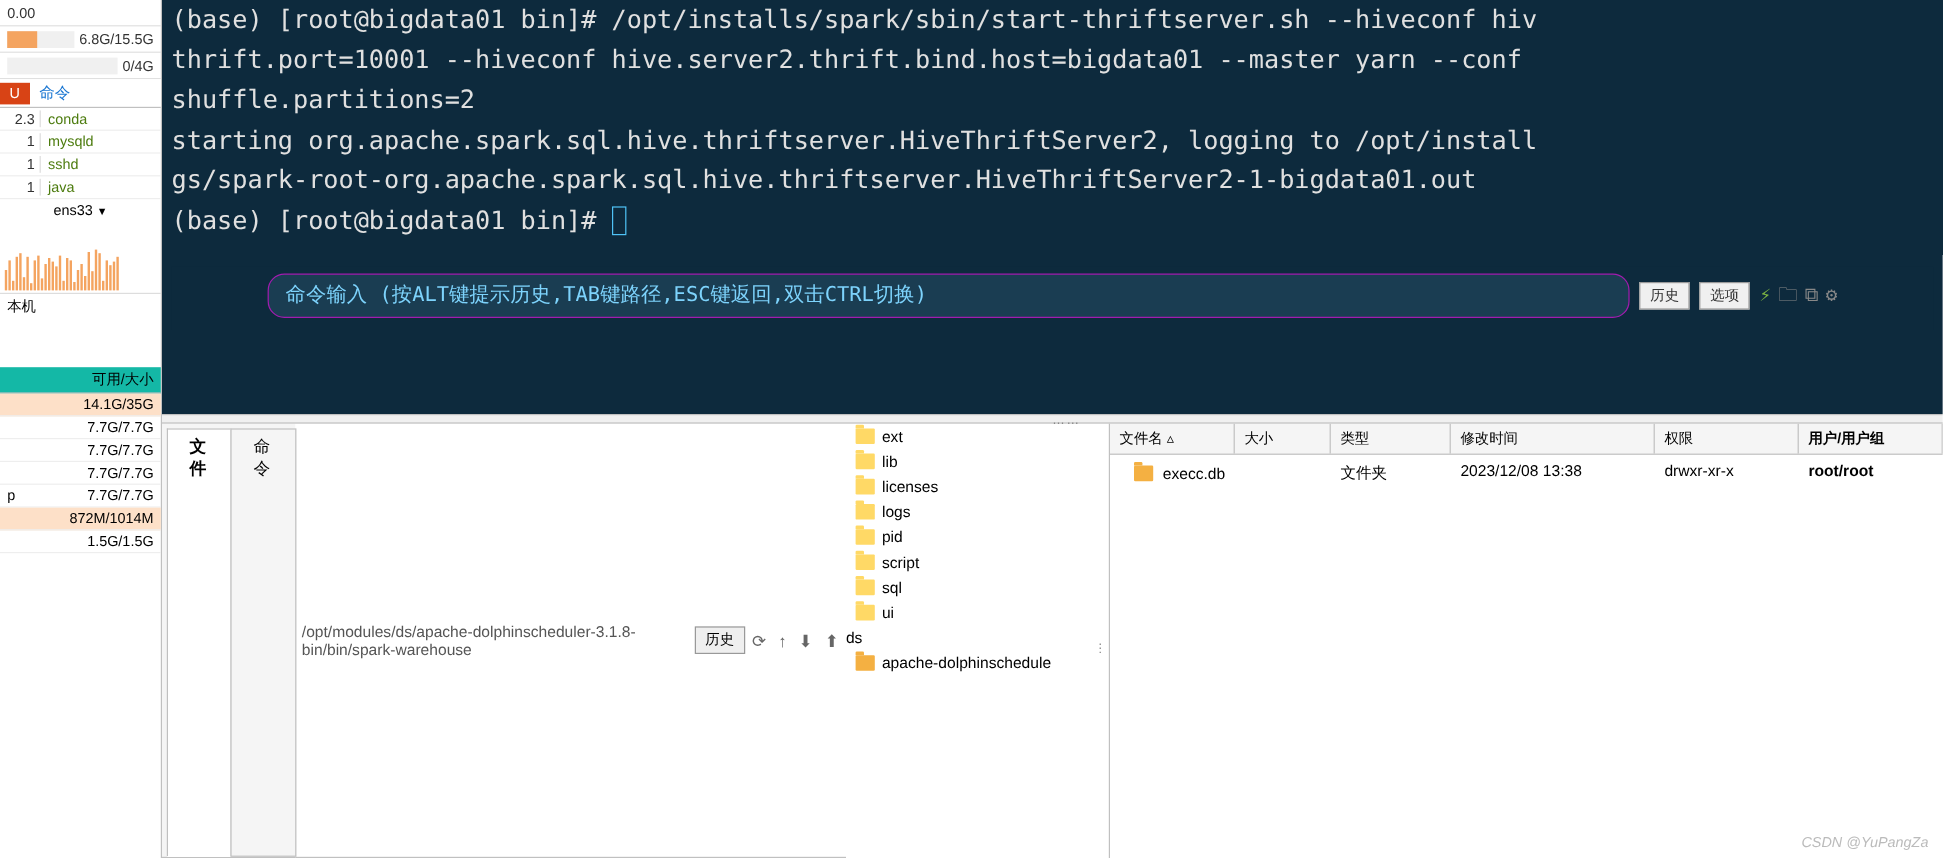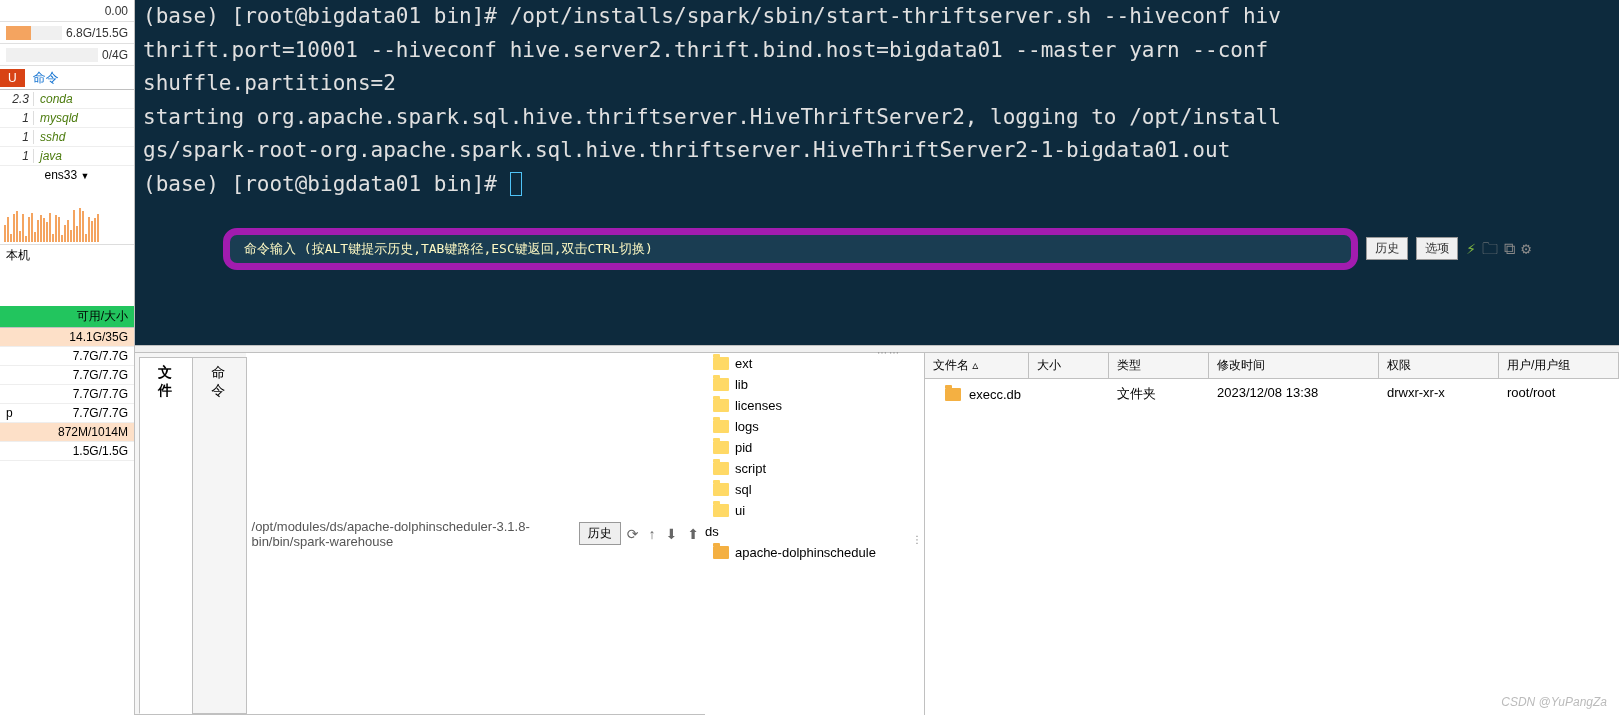--- a/index.html
+++ b/index.html
@@ -2,53 +2,53 @@
 <html><head>
 <meta charset="utf-8">
 <style>
 * { box-sizing: border-box; margin: 0; padding: 0; }
 body { font-family: "Microsoft YaHei", Arial, sans-serif; font-size: 13px; background: #fff; width: 1619px; height: 715px; overflow: hidden; position: relative; }
 .container { display: flex; height: 100%; }
 .left-panel { width: 135px; background: #fff; border-right: 1px solid #c0c0c0; display: flex; flex-direction: column; }
 .right-panel { flex: 1; display: flex; flex-direction: column; }
 
 
-.stat-row { display: flex; justify-content: flex-end; border-bottom: 1px solid #e0e0e0; padding: 2px 6px; font-size: 12px; height: 22px; align-items: center; }
+.stat-row { display: flex; border-bottom: 1px solid #e0e0e0; padding: 2px 6px; font-size: 12px; height: 22px; align-items: center; }
 .stat-bar { flex: 1; height: 14px; background: #f0f0f0; margin-right: 4px; position: relative; }
 .stat-bar-fill { height: 100%; background: #f4a460; }
 .stat-val { color: #333; font-size: 12px; }
 
 .cmd-header { display: flex; align-items: center; background: #fff; border-bottom: 1px solid #c0c0c0; height: 24px; }
 .cmd-badge { background: #d84315; color: #fff; padding: 2px 8px; font-size: 12px; margin-right: 4px; }
 .cmd-label { color: #1976d2; font-size: 13px; padding: 2px 4px; }
 
 .proc-list { }
-.proc-row { display: flex; border-bottom: 1px solid #eee; padding: 2px 4px; font-size: 12px; font-style: italic; }
+.proc-row { display: flex; border-bottom: 1px solid #eee; padding: 2px 4px; font-size: 12px; }
 .proc-num { width: 30px; text-align: right; color: #333; padding-right: 4px; border-right: 1px solid #ddd; }
 .proc-name { padding-left: 6px; color: #4d7c0f; }
 
 .net-label { text-align: center; font-size: 12px; padding: 2px; }
 .net-chart { height: 60px; padding: 2px 4px; display: flex; align-items: flex-end; gap: 1px; }
 .net-bar { width: 2px; background: #f4a460; }
 .net-footer { text-align: left; font-size: 12px; padding: 2px 6px; border-top: 1px solid #ddd; }
 
-.disk-header { display: flex; justify-content: flex-end; border-bottom: 1px solid #c0c0c0; padding: 2px 6px; font-size: 12px; background: #22c55e; }
+.disk-header { display: flex; justify-content: flex-end; border-bottom: 1px solid #c0c0c0; padding: 2px 6px; font-size: 12px; background: #14b8a6; }
 .disk-row { display: flex; justify-content: space-between; border-bottom: 1px solid #eee; padding: 2px 6px; font-size: 12px; }
 .disk-label { }
 .disk-val { text-align: right; }
 .disk-row.highlight { background: #fde0c8; }
 
 
 .terminal { background: #0d2a3d; color: #e0e0e0; font-family: "Consolas", monospace; font-size: 21px; padding: 0 8px; line-height: 1.6; flex: 0 0 auto; height: 345px; overflow: hidden; }
 .term-line { white-space: pre; }
 .term-red { color: #d32f2f; font-weight: bold; }
 .term-cursor { display: inline-block; width: 12px; height: 24px; border: 1px solid #4fc3f7; vertical-align: text-bottom; }
 
 .cmd-input-bar { background: #0d2a3d; padding: 6px 80px 10px 80px; display: flex; align-items: center; gap: 8px; }
-.cmd-input-box { flex: 1; background: #1a3d52; border: 7px solid #a21caf; border-radius: 14px; padding: 4px 14px; color: #fef9c3; font-size: 13px; }
+.cmd-input-box { flex: 1; background: #1a3d52; border: 1px solid #a21caf; border-radius: 14px; padding: 4px 14px; color: #7dd3fc; font-size: 17px; }
 .cmd-btn { background: #f0f0f0; border: 1px solid #999; padding: 2px 8px; font-size: 12px; color: #333; }
 .cmd-icons { display: flex; gap: 6px; align-items: center; }
 .cmd-icon { color: #7cb342; font-size: 16px; }
 .cmd-icon.gray { color: #888; }
 
 .divider { height: 8px; background: #f0f0f0; border-top: 1px solid #c0c0c0; border-bottom: 1px solid #c0c0c0; position: relative; }
 .divider-grip { position: absolute; left: 50%; top: 1px; color: #888; font-size: 10px; letter-spacing: 2px; }
 
 
 .bottom-panel { flex: 1; background: #fff; display: flex; flex-direction: row; }
@@ -71,21 +71,21 @@
 .folder-icon.orange::before { background: #f4b042; }
 
 .list-panel { flex: 1; display: flex; flex-direction: column; }
 .list-header { display: flex; background: #f5f5f5; border-bottom: 1px solid #c0c0c0; font-size: 12px; }
 .list-header > div { padding: 4px 8px; border-right: 1px solid #c0c0c0; text-align: left; }
 .col-name { flex: 1; }
 .col-size { width: 80px; }
 .col-type { width: 100px; }
 .col-date { width: 170px; }
 .col-perm { width: 120px; }
-.col-user { width: 120px; }
+.col-user { width: 120px; font-weight: bold; }
 .list-body { flex: 1; }
 .list-row { display: flex; font-size: 13px; padding: 4px 0; }
 .list-row > div { padding: 2px 8px; }
 .list-row .col-name { display: flex; align-items: center; gap: 8px; padding-left: 20px; }
 
 .watermark { position: absolute; bottom: 6px; right: 12px; color: #bbb; font-size: 12px; font-style: italic; }
 </style>
 </head>
 <body>
 

